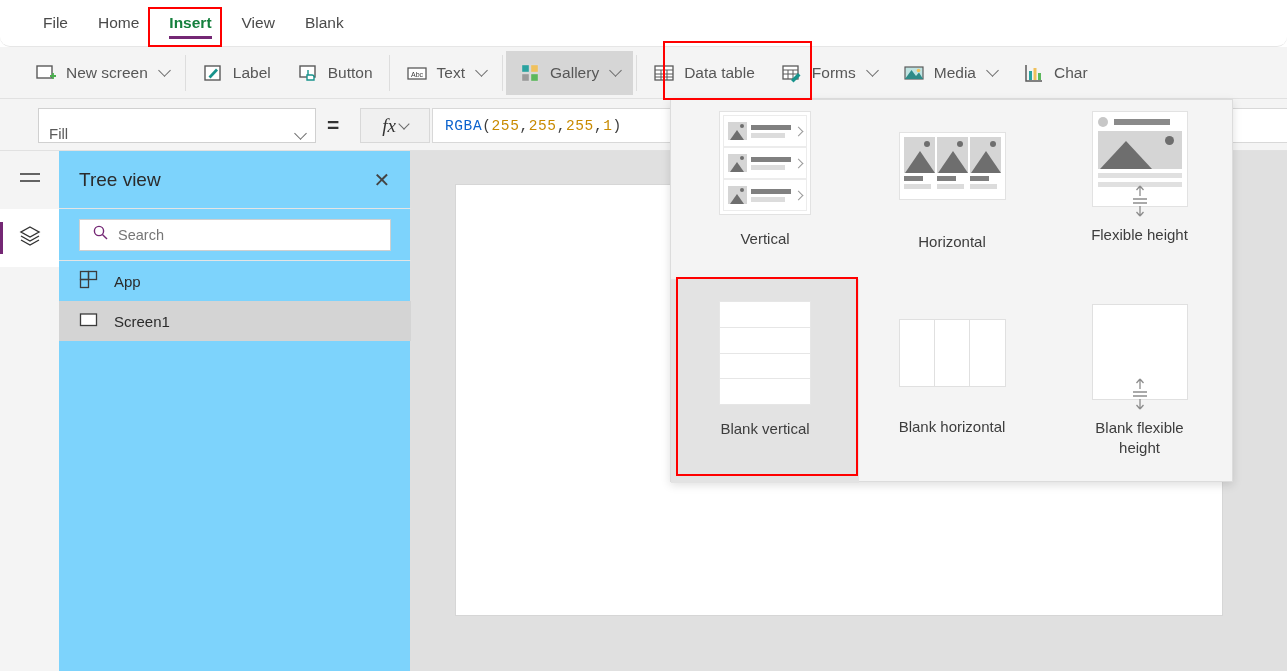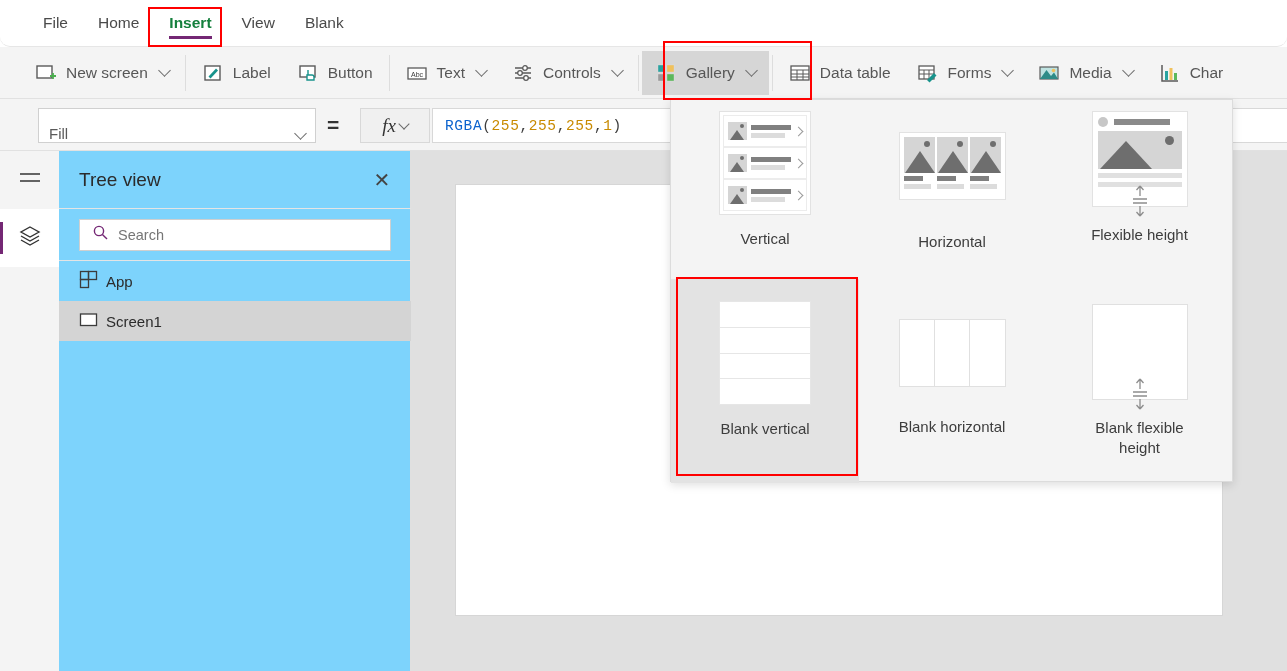--- a/index.html
+++ b/index.html
@@ -171,21 +171,21 @@
   }
   .tv-search {
     width: 100%; height: 32px;
     background: #ffffff; border: 1px solid #cfcfcf;
     display: flex; align-items: center; gap: 9px; padding: 0 12px;
     cursor: text;
   }
   .tv-search-ph { font-size: 14.5px; color: #767676; }
   .tv-row {
     position: absolute; left: 0; width: 352px; height: 40px;
-    display: flex; align-items: center; gap: 8px; padding-left: 20px;
+    display: flex; align-items: center; gap: 16px; padding-left: 20px;
     font-size: 15px; color: #2b2b2b; cursor: pointer;
   }
   #tv-app { top: 110px; }
   #tv-screen1 { top: 150px; background: #d4d4d4; }
 
   
   .canvas-area {
     position: absolute; left: 411px; top: 151px;
     width: 876px; height: 520px;
     background: #e0e0e0;
@@ -396,32 +396,20 @@
       <span class="ricon">
         <svg width="22" height="22" viewBox="0 0 22 22">
           <rect x="2" y="6" width="18" height="11" fill="#fff" stroke="#5a5a5a" stroke-width="1.3"></rect>
           <text x="11" y="14.5" font-size="7" font-family="Liberation Sans, sans-serif" fill="#3a3a3a" text-anchor="middle">Abc</text>
         </svg>
       </span>
       <span>Text</span>
       <span class="caret"></span>
     </div>
 
-    <div class="rb">
-      <span class="ricon">
-        <svg width="22" height="22" viewBox="0 0 22 22">
-          <path d="M3 6 h16 M3 11 h16 M3 16 h16" stroke="#5a5a5a" stroke-width="1.3"></path>
-          <circle cx="13" cy="6" r="2.3" fill="#fff" stroke="#5a5a5a" stroke-width="1.3"></circle>
-          <circle cx="8" cy="11" r="2.3" fill="#fff" stroke="#5a5a5a" stroke-width="1.3"></circle>
-          <circle cx="14" cy="16" r="2.3" fill="#fff" stroke="#5a5a5a" stroke-width="1.3"></circle>
-        </svg>
-      </span>
-      <span>Controls</span>
-      <span class="caret"></span>
-    </div>
 
     <div class="rb-sep"></div>
 
     <div class="rb sel">
       <span class="ricon">
         <svg width="22" height="22" viewBox="0 0 22 22">
           <rect x="2.5" y="2.5" width="8" height="8" fill="#2aa3a0" stroke="#d8d8d8" stroke-width="1.4"></rect>
           <rect x="11.5" y="2.5" width="8" height="8" fill="#f0c15c" stroke="#d8d8d8" stroke-width="1.4"></rect>
           <rect x="2.5" y="11.5" width="8" height="8" fill="#9b9b9b" stroke="#d8d8d8" stroke-width="1.4"></rect>
           <rect x="11.5" y="11.5" width="8" height="8" fill="#5cb85c" stroke="#d8d8d8" stroke-width="1.4"></rect>

